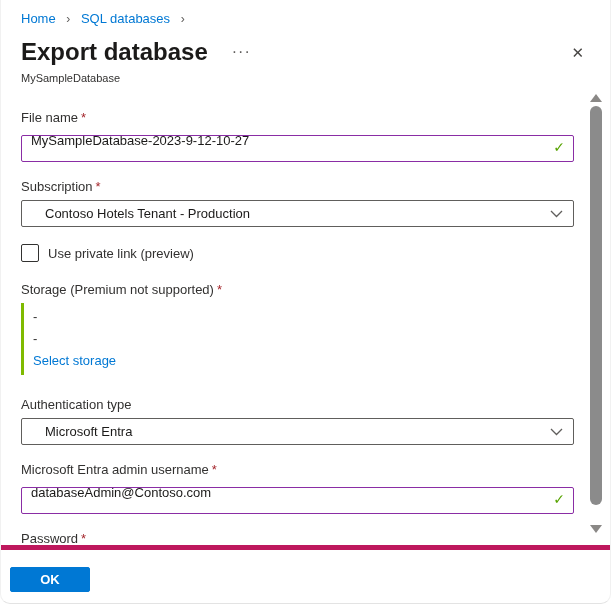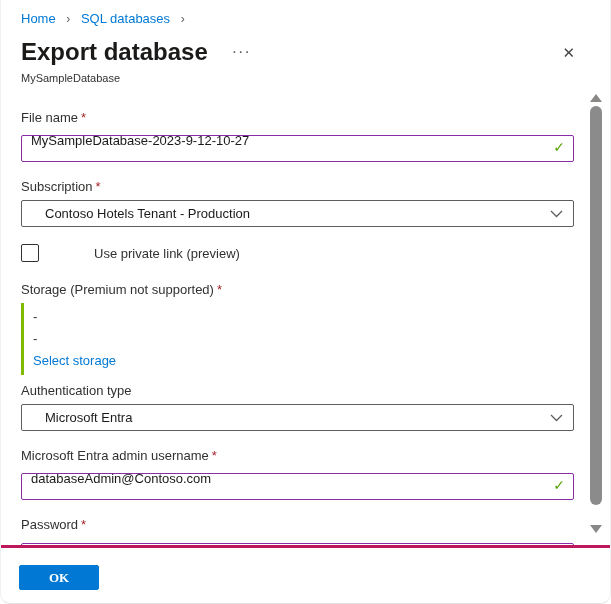--- a/index.html
+++ b/index.html
@@ -14,21 +14,21 @@
     background: #fff;
     border-left: 1px solid #f1f1f1;
     border-right: 1px solid #f1f1f1;
     border-bottom: 1px solid #e3e3e3;
     border-radius: 0 0 10px 10px;
     display: flex; flex-direction: column;
     position: relative;
   }
 
   
-  .header { padding: 11px 29px 0 20px; flex: 0 0 auto; }
+  .header { padding: 11px 20px 0 20px; flex: 0 0 auto; }
   .breadcrumb { font-size: 13px; }
   .breadcrumb a { color: #0078d4; text-decoration: none; cursor: pointer; }
   .breadcrumb .sep { color: #605e5c; margin: 0 7px; font-size: 12px; }
   .title-row { display: flex; align-items: center; margin-top: 12px; }
   .page-title { font-size: 24px; font-weight: 700; color: #1b1a19; letter-spacing: 0; }
   .more-btn {
     margin-left: 22px; color: #605e5c; font-size: 16px; letter-spacing: 1px;
     line-height: 10px; cursor: pointer; background: none; border: none; padding: 4px 2px;
     font-family: inherit;
   }
@@ -62,28 +62,28 @@
   }
   .password-input { letter-spacing: 1px; font-size: 11px; font-weight: 700; }
 
   .select-box {
     position: relative; height: 27px; border: 1px solid #605e5c; border-radius: 2px;
     background: #fff; display: flex; align-items: center;
     font-size: 13px; color: #1b1a19; padding: 0 30px 0 23px; cursor: pointer;
   }
   .select-box .chev { position: absolute; right: 10px; top: 50%; transform: translateY(-50%); }
 
-  .checkbox-row { display: flex; align-items: center; margin: 15px 0 20px 0; gap: 46px; }
+  .checkbox-row { display: flex; align-items: center; margin: 15px 0 20px 0; }
   .checkbox {
     width: 18px; height: 18px; border: 1px solid #323130; border-radius: 2px;
     background: #fff; cursor: pointer; flex: 0 0 auto;
   }
   .checkbox-label { font-size: 13px; margin-left: 9px; }
 
-  .storage-group { margin-bottom: 8px; }
+  .storage-group { margin-bottom: 22px; }
   .storage-block {
     border-left: 3px solid #7fba00; margin-top: 6px; padding: 3px 0 3px 9px;
   }
   .storage-line { font-size: 13px; color: #323130; line-height: 22px; }
   .storage-link { font-size: 13px; color: #0078d4; text-decoration: none; line-height: 22px; display: inline-block; cursor: pointer; }
 
   
   .scrollbar {
     position: absolute; top: 90px; right: 5px; width: 18px; bottom: 62px; z-index: 5;
   }
@@ -93,21 +93,21 @@
     cursor: pointer;
   }
   .scroll-up { top: 4px; border-bottom: 8px solid #8a8886; }
   .scroll-down { bottom: 8px; border-top: 8px solid #8a8886; }
   .scroll-thumb {
     position: absolute; top: 16px; bottom: 36px; left: 50%; transform: translateX(-50%);
     width: 12px; background: #8b8b8b; border-radius: 7px; cursor: grab;
   }
 
   
-  .footer { flex: 0 0 58px; border-top: 3px solid #be185d; padding: 17px 20px 0 18px; font-family: Liberation Serif, serif; }
+  .footer { flex: 0 0 58px; border-top: 5px solid #be185d; padding: 17px 20px 0 9px; }
   .ok-btn {
     min-width: 80px; height: 25px; background: #0078d4; color: #fff;
     border: 1px solid #0078d4; border-radius: 2px; font-size: 13px; font-weight: 700;
     cursor: pointer; font-family: inherit;
   }
 </style>
 </head>
 <body>
 
 <div class="page">

